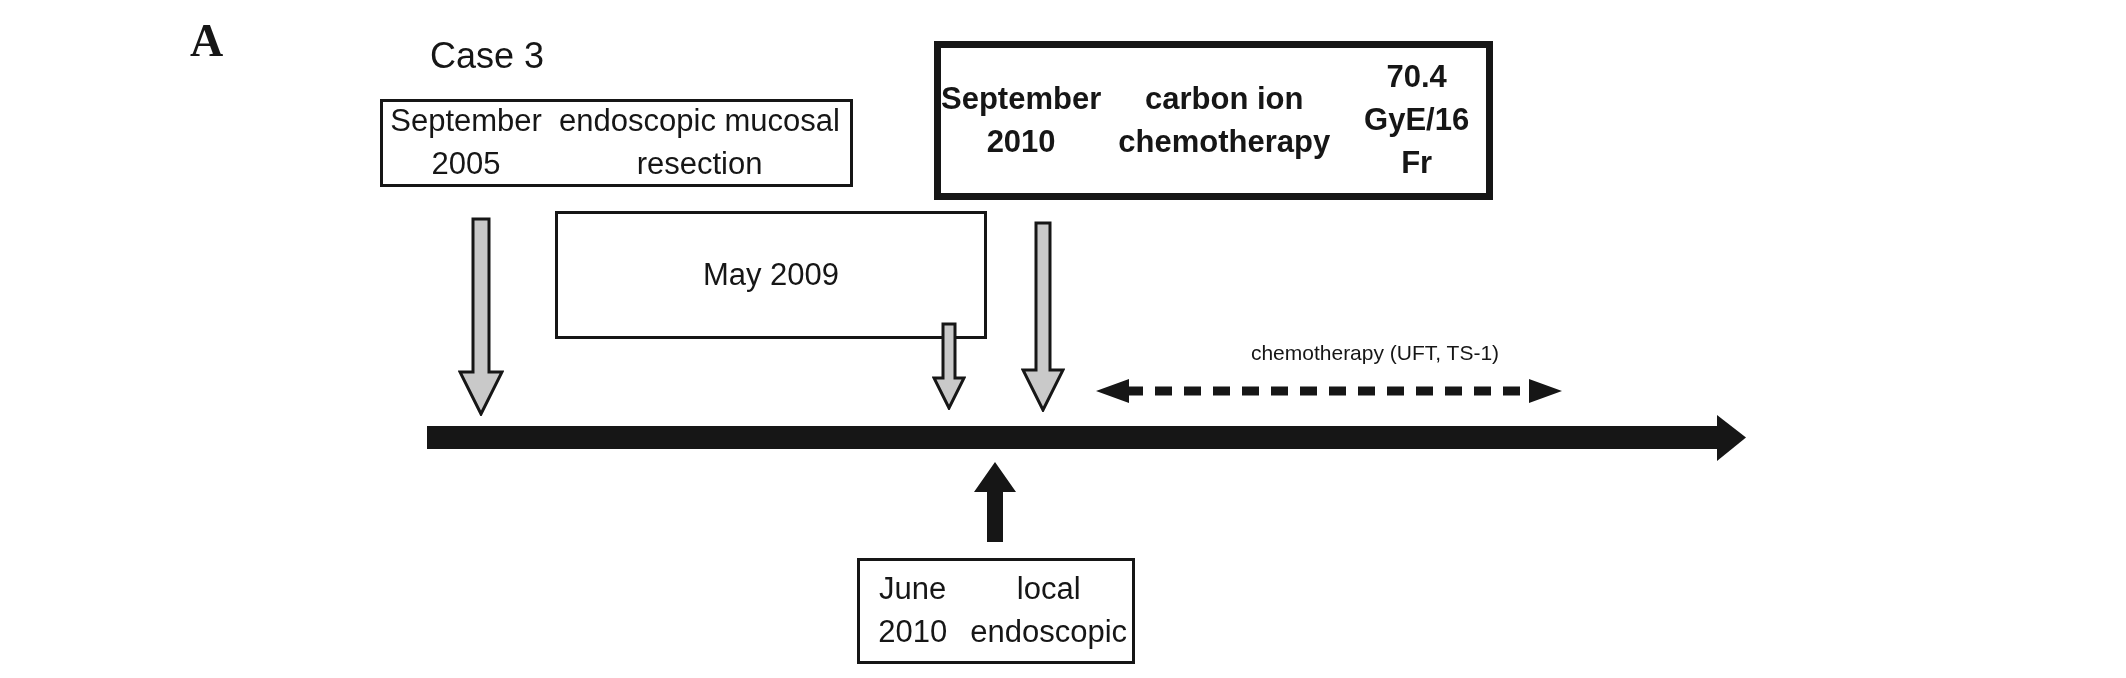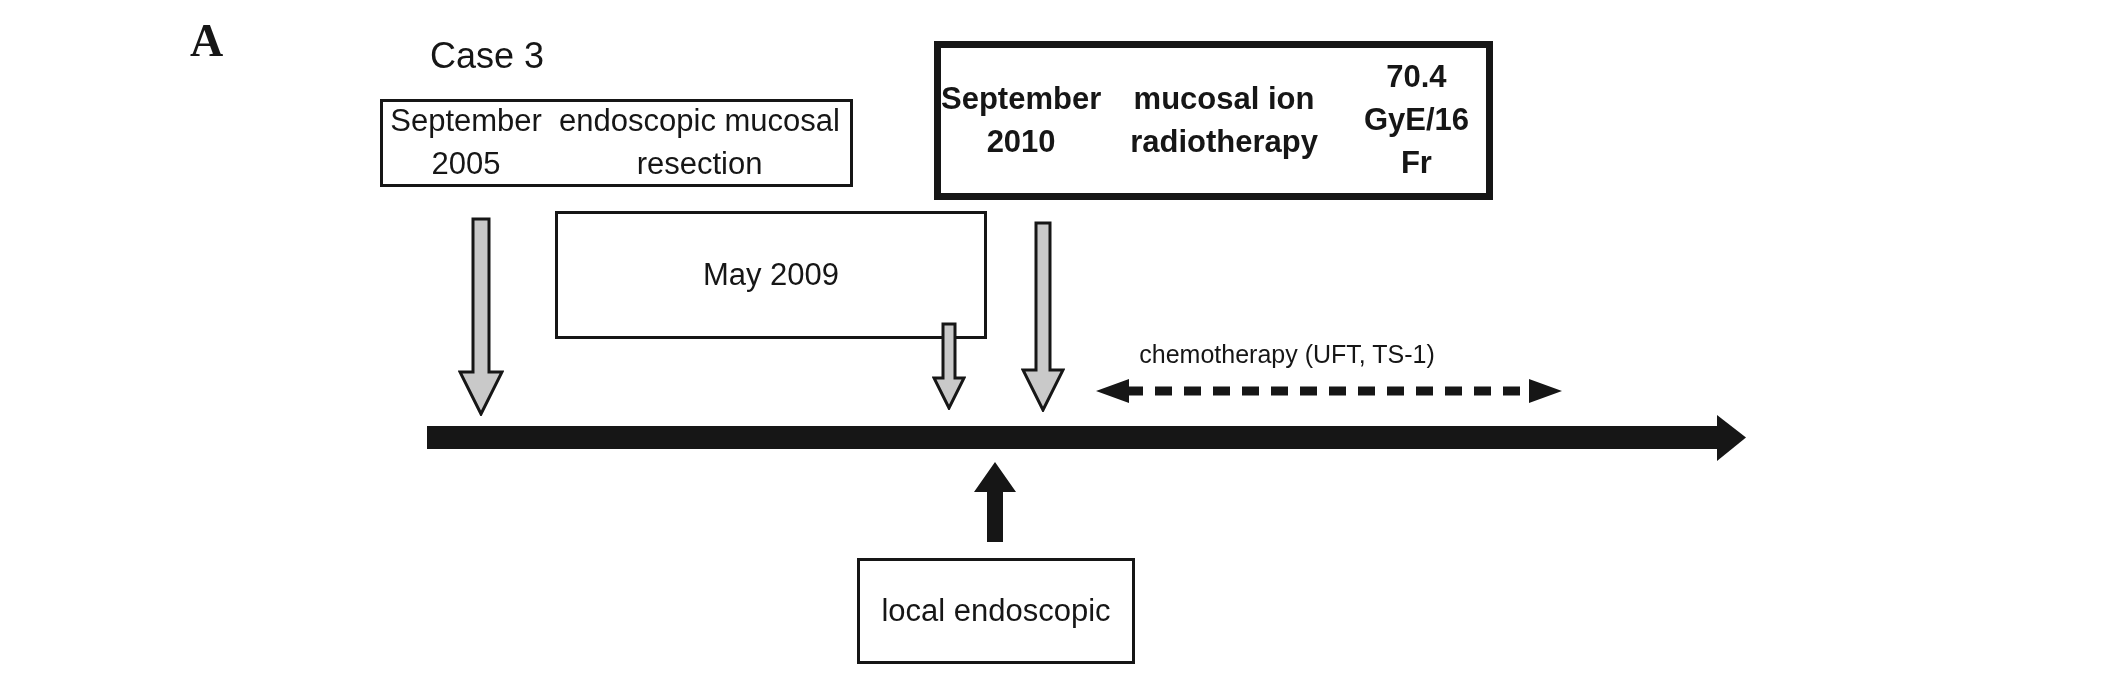--- a/index.html
+++ b/index.html
@@ -37,22 +37,22 @@
   }
   .event-box.bold{
     border-width:7px;
     font-weight:bold;
   }
   #box-emr {left:380px;top:99px;width:473px;height:88px;}
   #box-isr {left:555px;top:211px;width:432px;height:128px;}
   #box-cirt{left:934px;top:41px;width:559px;height:159px;}
   #box-recur{left:857px;top:558px;width:278px;height:106px;}
   .chemo-label{
-    left:1056px;top:341px;width:462px;
-    text-align:center;font-size:25px;line-height:1.1;
+    left:1144px;top:341px;width:462px;
+    text-align:center;font-size:21px;line-height:1.1;
   }
   .icon svg{display:block;}
   .gray-arrow-shape{fill:var(--arrow-fill);stroke:var(--ink);stroke-width:3;stroke-linejoin:miter;}
   .ink-shape{fill:var(--ink);}
   .dash-line{stroke:var(--ink);stroke-width:9;stroke-dasharray:17 12;}
 </style>
 </head>
 <body>
 
 <div id="figure">
@@ -65,25 +65,26 @@
     <div>September 2005</div>
     <div>endoscopic mucosal resection</div>
   </div>
 
   <div id="box-isr" class="abs event-box">
     <div>May 2009</div>
   </div>
 
   <div id="box-cirt" class="abs event-box bold">
     <div>September 2010</div>
-    <div>mucosal ion radiotherapy</div>
+    <div>carbon ion chemotherapy</div>
     <div>70.4 GyE/16 Fr</div>
   </div>
 
   <div id="box-recur" class="abs event-box">
+    <div>June 2010</div>
     <div>local endoscopic</div>
   </div>
 
   <div class="abs chemo-label">chemotherapy (UFT, TS-1)</div>
 
   <div class="abs icon" style="left:458px;top:217px;">
     <svg width="46" height="199" viewBox="0 0 46 199">
       <polygon class="gray-arrow-shape" points="15,2 31,2 31,155 44,155 23,197 2,155 15,155"></polygon>
     </svg>
   </div>

